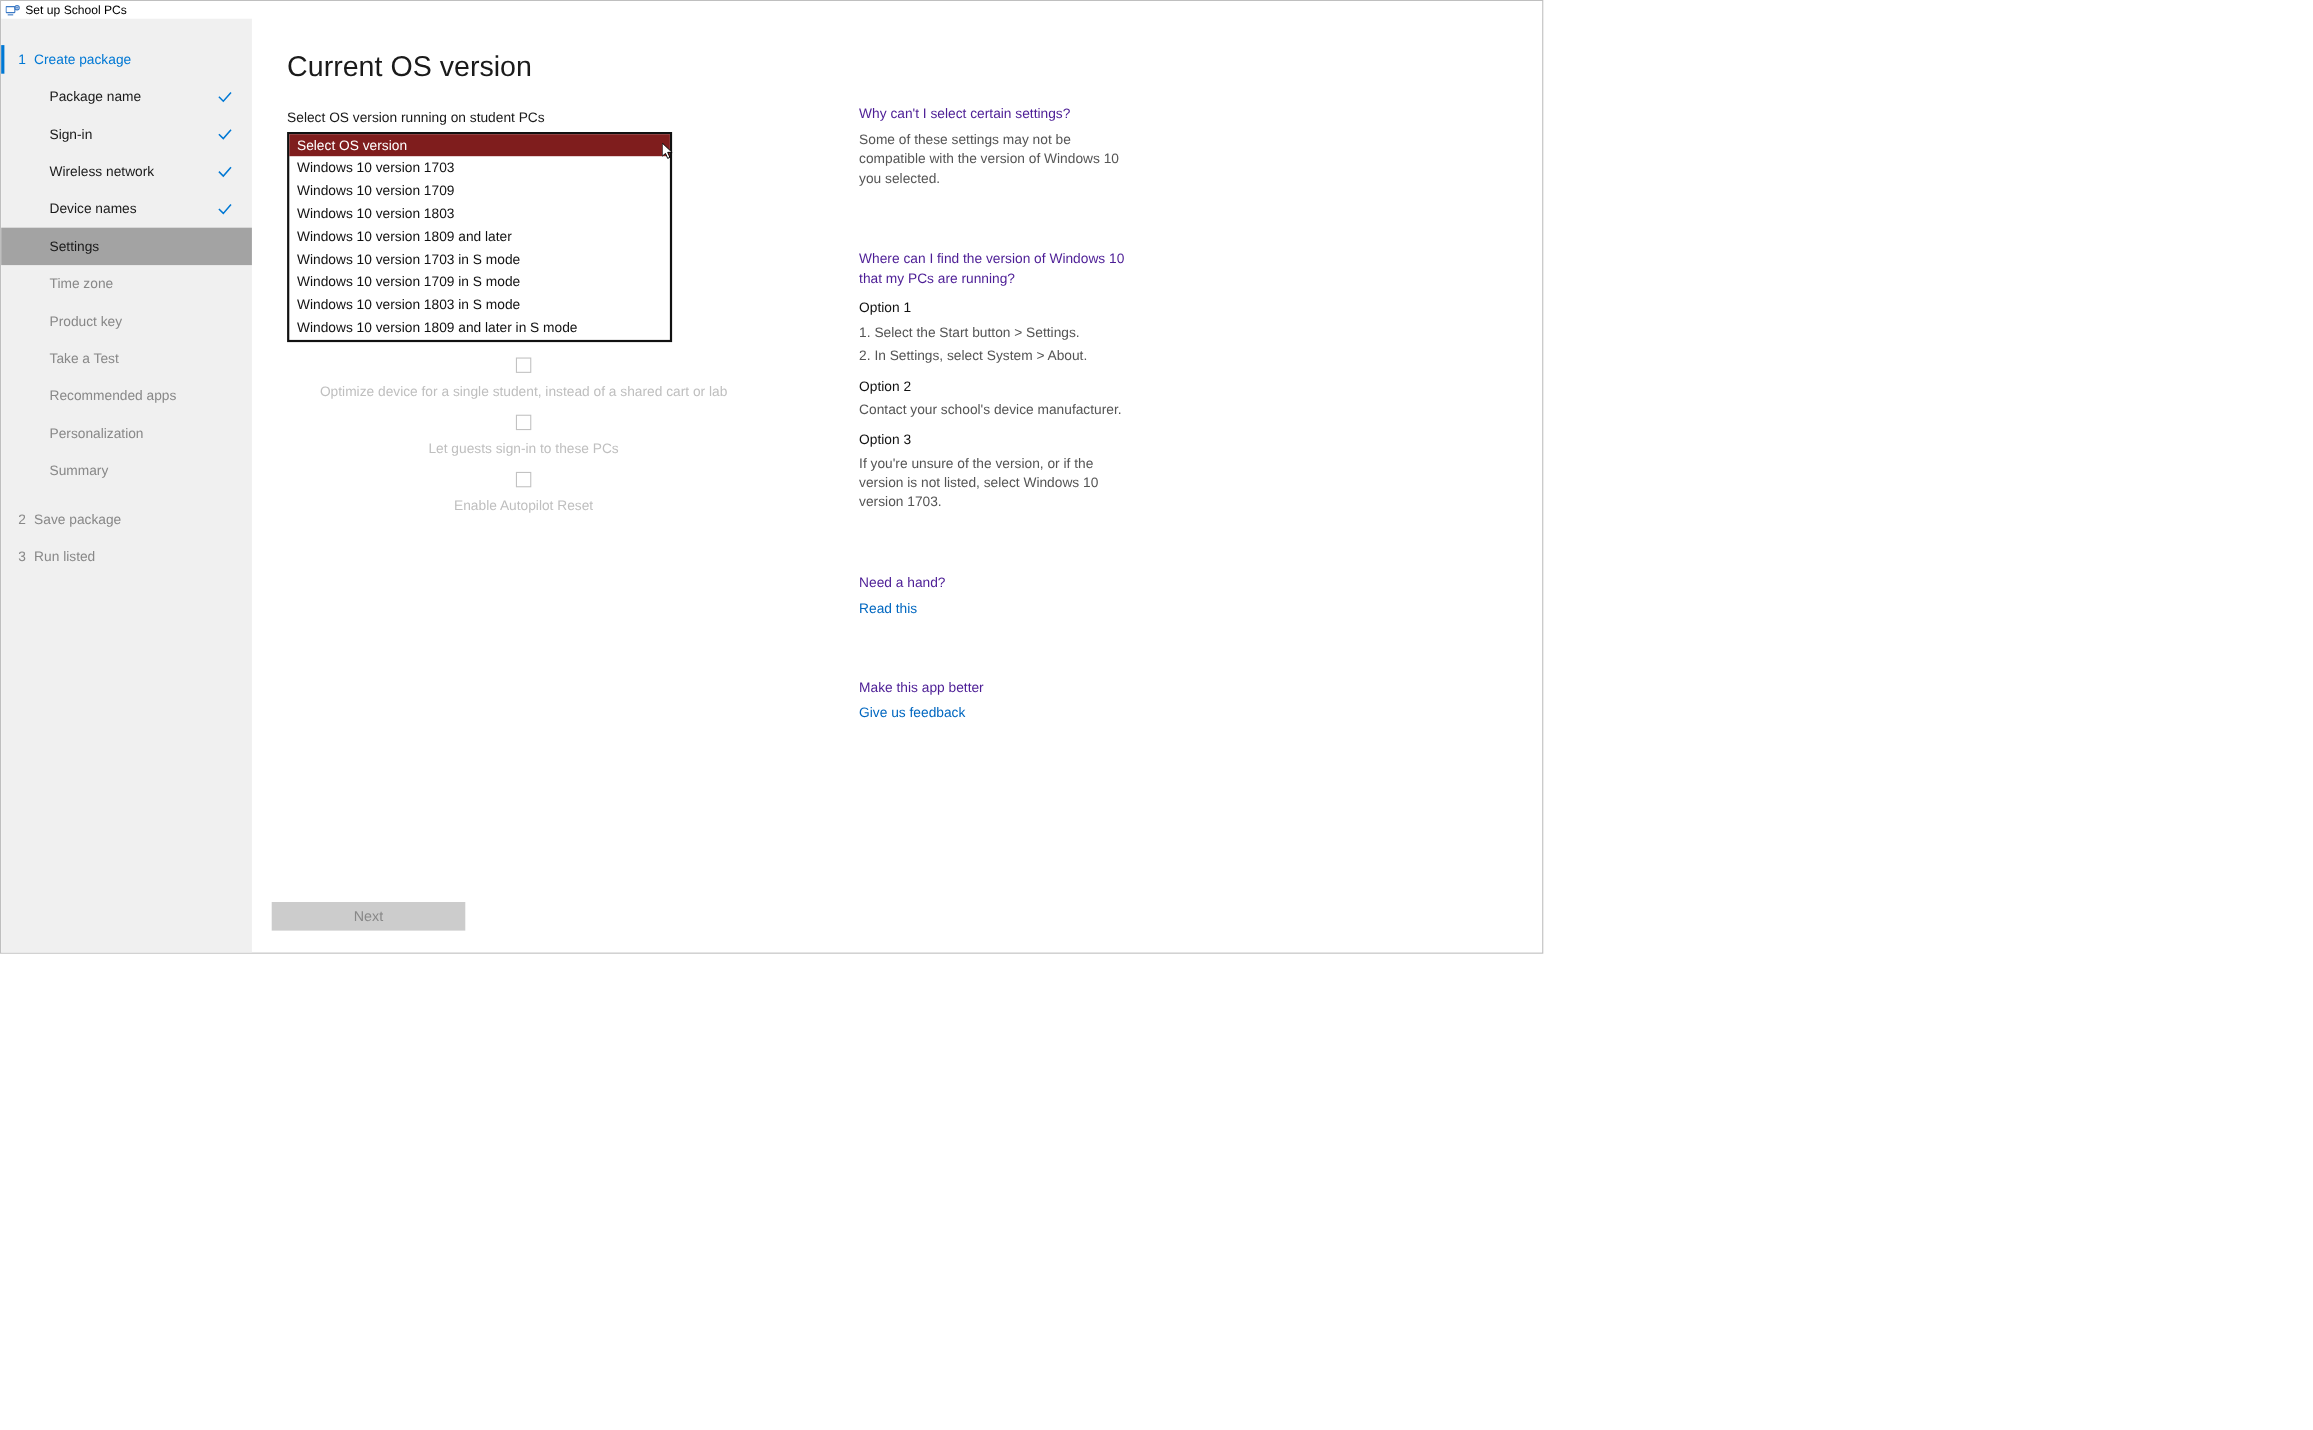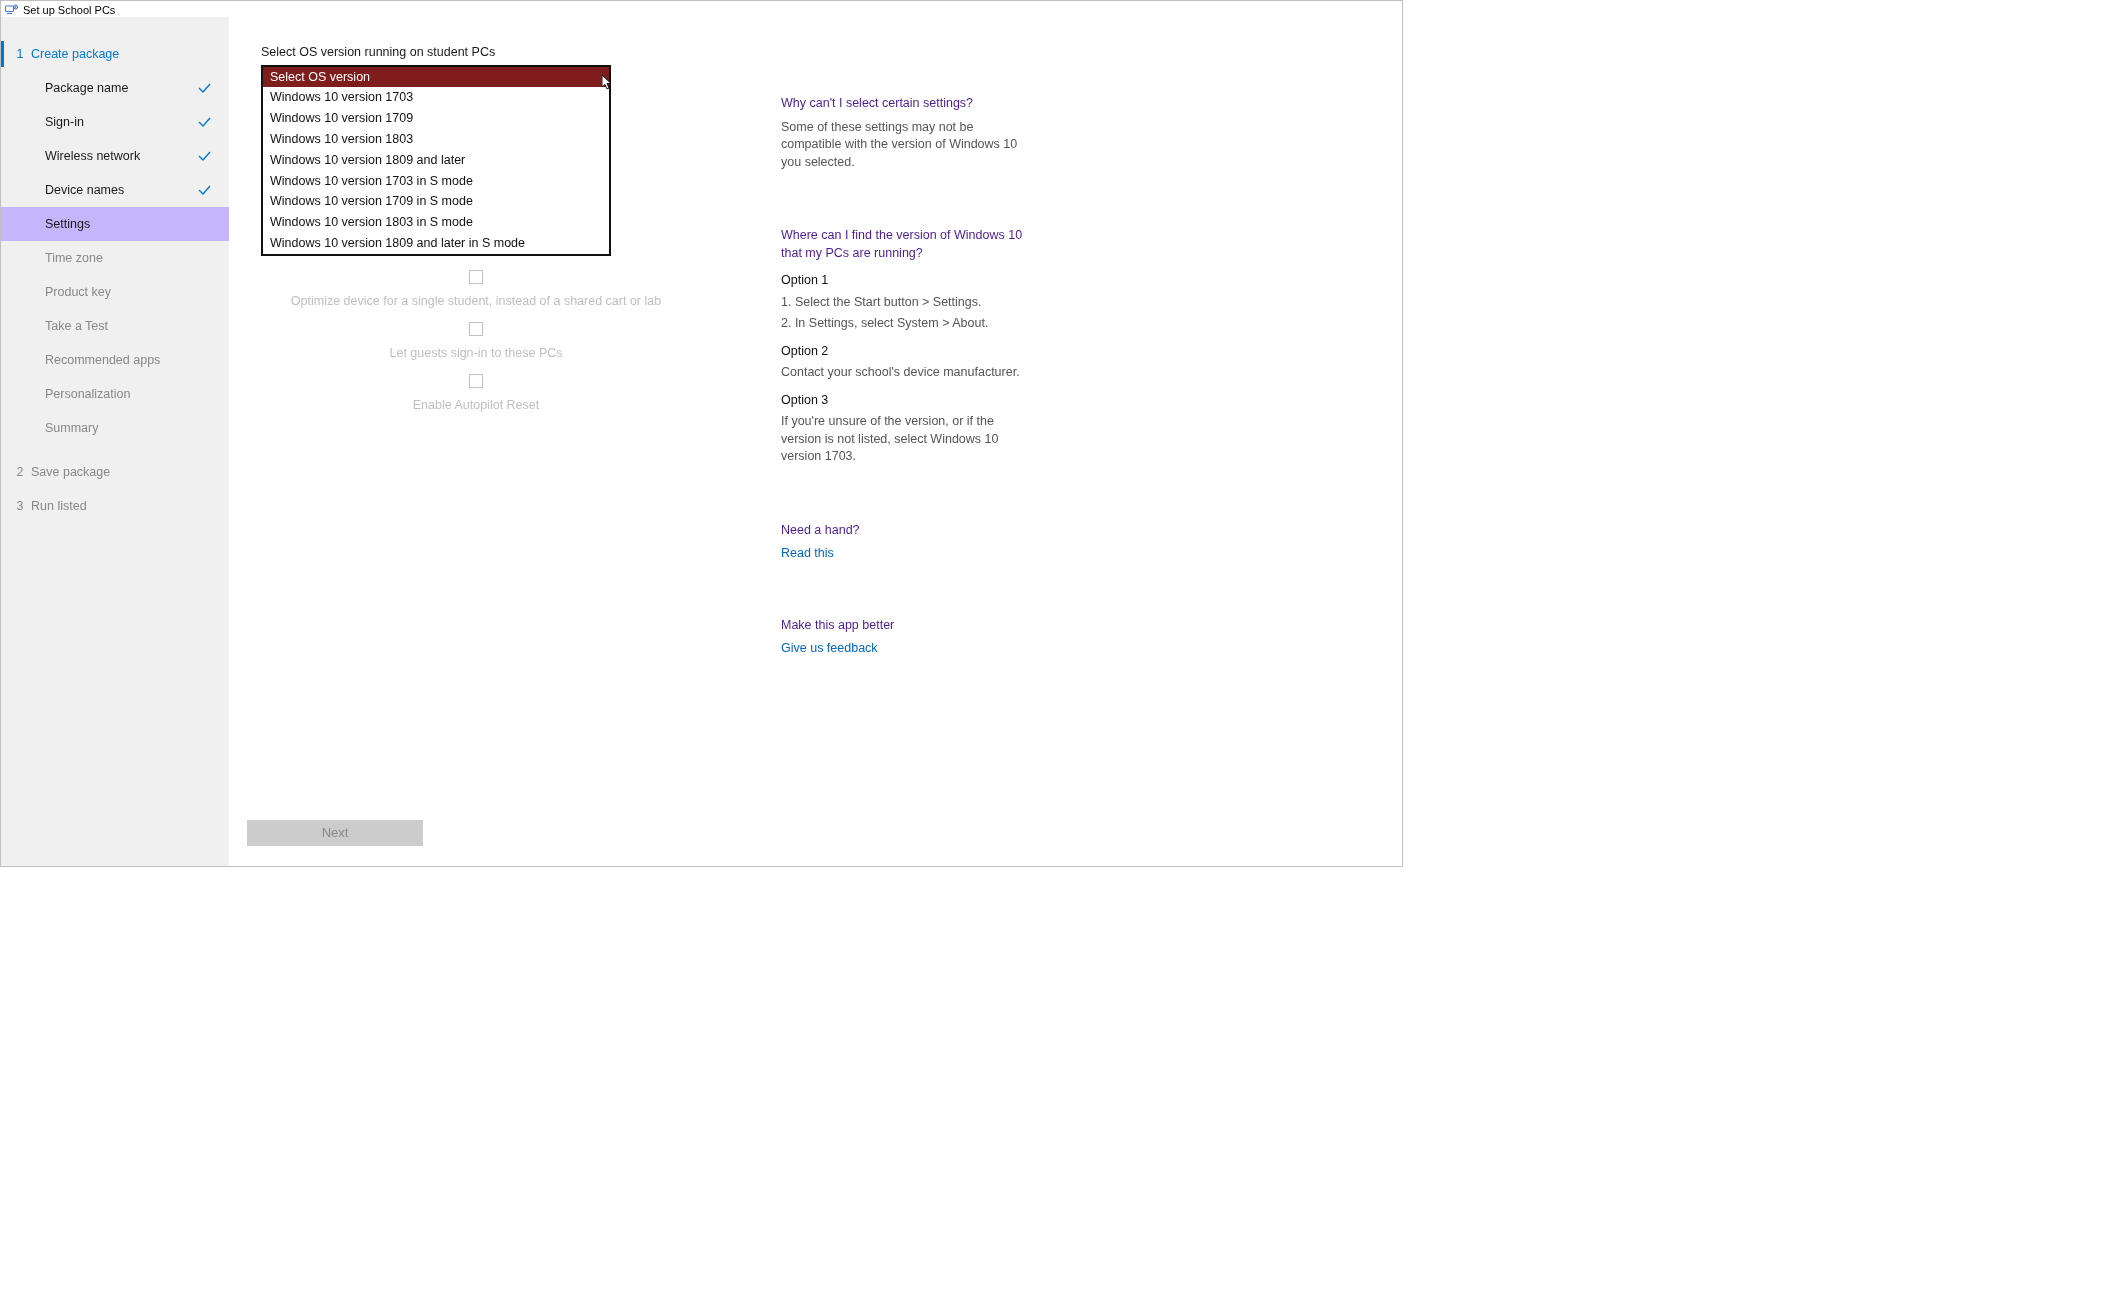--- a/index.html
+++ b/index.html
@@ -65,21 +65,21 @@
     justify-content: space-between;
     height: 34px;
     padding-left: 44px;
     padding-right: 18px;
     font-size: 12.5px;
     color: #1a1a1a;
   }
   .substep.done .check { color: #0078d4; }
   .substep .check svg { display: block; }
   .substep.current {
-    background: #c4b5fd;
+    background: #a3a3a3;
     font-weight: 400;
   }
   .substep.future { color: #888; }
   
   .main {
     flex: 1;
     padding: 28px 32px 16px 32px;
     display: flex;
     gap: 90px;
     position: relative;
@@ -263,20 +263,21 @@
       <span>Save package</span>
     </div>
     <div class="step-top inactive">
       <span class="num">3</span>
       <span>Run listed</span>
     </div>
   </div>
 
   <div class="main">
     <div class="main-left">
+      <h1>Current OS version</h1>
       <div class="field-label">Select OS version running on student PCs</div>
 
       <div class="dropdown" style="position:relative">
         <div class="dd-selected">Select OS version</div>
         <div class="dd-option">Windows 10 version 1703</div>
         <div class="dd-option">Windows 10 version 1709</div>
         <div class="dd-option">Windows 10 version 1803</div>
         <div class="dd-option">Windows 10 version 1809 and later</div>
         <div class="dd-option">Windows 10 version 1703 in S mode</div>
         <div class="dd-option">Windows 10 version 1709 in S mode</div>

